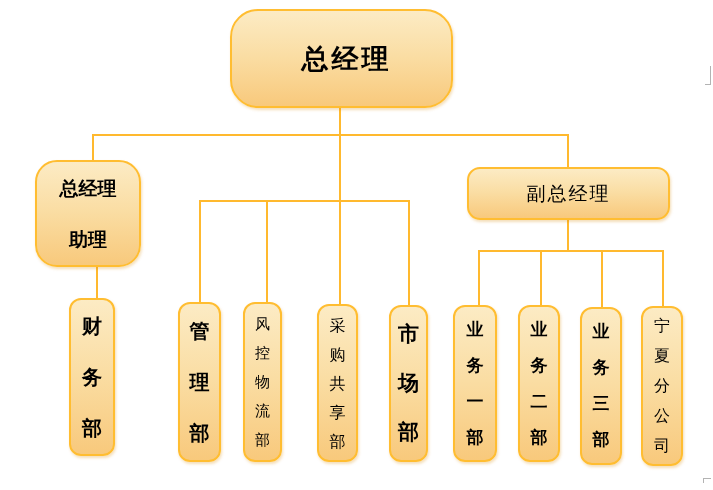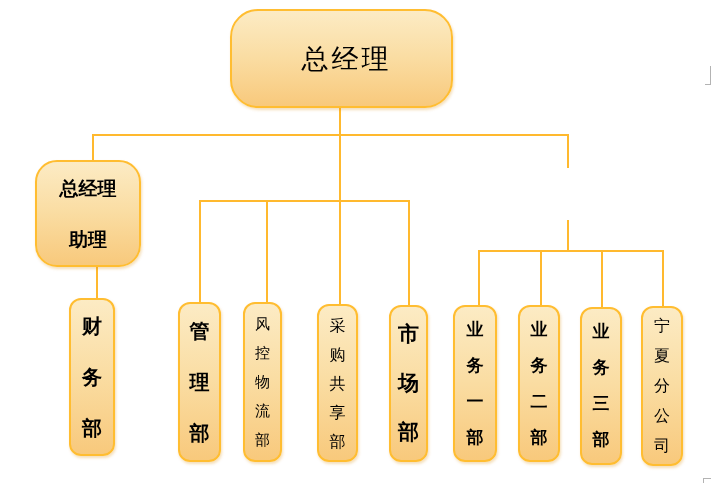--- a/index.html
+++ b/index.html
@@ -63,27 +63,30 @@
   <div class="cline" style="left:266px; top:200px; width:1.5px; height:103px;"></div>
   <div class="cline" style="left:408px; top:200px; width:1.5px; height:106px;"></div>
   <div class="cline" style="left:567px; top:220px; width:1.5px; height:31px;"></div>
   <div class="cline" style="left:478px; top:250px; width:186px; height:1.5px;"></div>
   <div class="cline" style="left:478px; top:250px; width:1.5px; height:56px;"></div>
   <div class="cline" style="left:540px; top:250px; width:1.5px; height:56px;"></div>
   <div class="cline" style="left:601px; top:250px; width:1.5px; height:58px;"></div>
   <div class="cline" style="left:662px; top:250px; width:1.5px; height:57px;"></div>
 
   <div class="node" style="left:230px; top:9px; width:223px; height:99px; border-radius:28px;">
-    <span class="lbl" style="font-size:27px; font-weight:normal; letter-spacing:3px;margin-left:10px;">总经理</span>
+    <span class="lbl" style="font-size:27px; font-weight:bold; letter-spacing:3px;margin-left:10px;">总经理</span>
   </div>
 
   <div class="node" style="left:35px; top:160px; width:106px; height:107px; border-radius:22px;">
     <span class="lbl" style="font-size:19px; font-weight:bold; width:70px; line-height:51px;">总经理助理</span>
   </div>
 
+  <div class="node" style="left:467px; top:167px; width:203px; height:53px; border-radius:13px;">
+    <span class="lbl" style="font-size:19px; letter-spacing:2px;">副总经理</span>
+  </div>
 
   <div class="node" style="left:69px; top:298px; width:46px; height:158px; border-radius:12px;">
     <span class="lbl vtext" style="font-size:20px; font-weight:bold; line-height:51px;">财
 务
 部</span>
   </div>
 
   <div class="node" style="left:178px; top:302px; width:43px; height:160px; border-radius:12px;">
     <span class="lbl vtext" style="font-size:20px; font-weight:bold; line-height:51px;">管
 理

